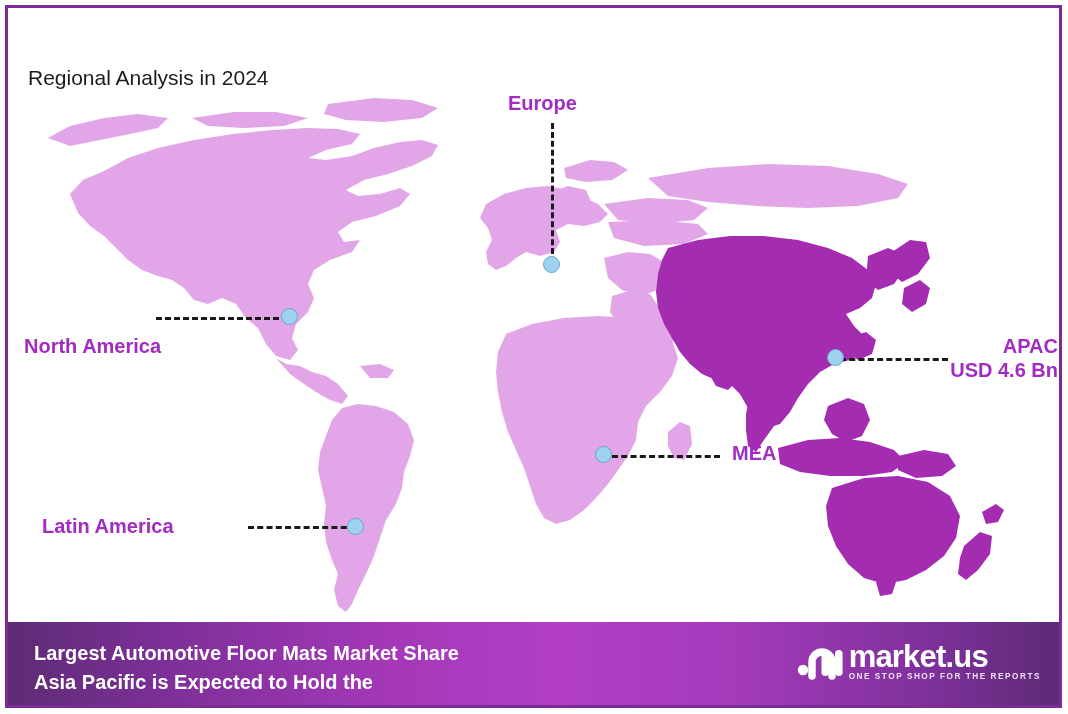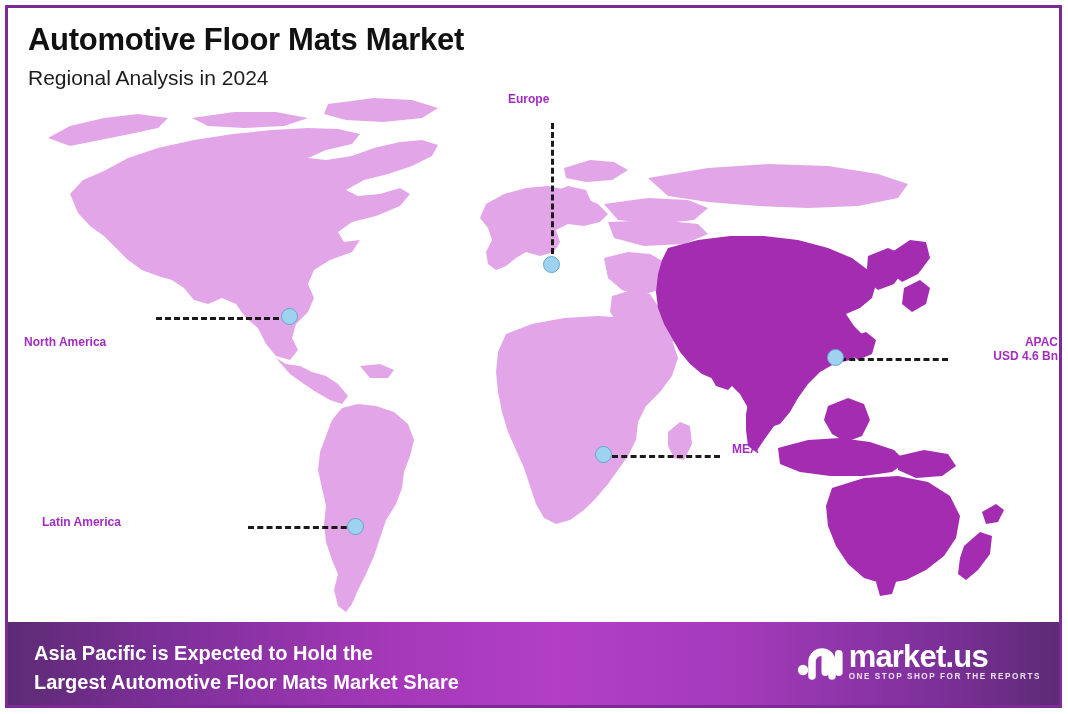--- a/index.html
+++ b/index.html
@@ -40,21 +40,21 @@
     position:absolute;
     width:17px; height:17px;
     border-radius:50%;
     background:#9fd2ef;
     border:1.5px solid #63a7cf;
     z-index:6;
   }
   .region-label {
     position:absolute;
     color:#a32cc0;
-    font-size:12px;
+    font-size:20px;
     font-weight:bold;
     white-space:nowrap;
     z-index:6;
     line-height:1.18;
   }
   .dash-h {
     position:absolute;
     height:0; border-top:3px dashed #1a1a1a;
     z-index:5;
   }
@@ -91,21 +91,20 @@
   #logo-tag {
     color:#f0e2f6; font-size:8.2px; font-weight:bold;
     letter-spacing:1.55px; margin-top:0;
   }
 </style>
 </head>
 <body>
 
 <div id="frame">
 
-  <div id="title">Automotive Floor Mats Market</div>
   <div id="subtitle">Regional Analysis in 2024</div>
 
   <div id="map-wrap">
     <svg id="world-svg" width="1057" height="620" viewBox="0 0 1057 620">
       <g fill="#e2a6e8">
 
         <path d="M70 205 L62 186 L75 172 L96 163 L120 150 L150 140 L186 132 L225 126 L264 122 L300 120
                  L330 121 L352 126 L344 136 L318 142 L300 150 L318 152 L344 148 L366 140 L392 134
                  L414 132 L430 137 L424 148 L404 158 L380 166 L356 172 L338 182 L350 188 L372 186
                  L392 180 L402 186 L392 198 L368 208 L344 214 L330 224 L336 234 L352 232 L344 244
@@ -191,22 +190,22 @@
     <div class="dash-h" style="left:832px; top:350px; width:108px;"></div>
     <div class="marker" style="left:819px; top:341px;"></div>
     <div class="region-label" style="left:912px; top:315px; text-align:right; width:138px;margin-top:12px;">
       <span>APAC</span><br>
       <span>USD 4.6 Bn</span>
     </div>
   </div>
 
   <div id="banner">
     <div id="banner-text">
+      <div>Largest Automotive Floor Mats Market Share</div>
       <div>Asia Pacific is Expected to Hold the</div>
-      <div>Largest Automotive Floor Mats Market Share</div>
     </div>
 
     <div id="logo">
       <svg id="logo-mark" viewBox="0 0 52 42">
         <circle cx="6" cy="30" r="5.2" fill="#ffffff"></circle>
         <path d="M15 36 L15 22 A10 10 0 0 1 35 22 L35 36" fill="none" stroke="#ffffff" stroke-width="7.5" stroke-linecap="round"></path>
         <rect x="24.5" y="10" width="7.6" height="26" rx="3.8" fill="#ffffff"></rect>
         <rect x="38" y="10" width="7.6" height="26" rx="3.8" fill="#ffffff"></rect>
       </svg>
       <div id="logo-text-wrap">

